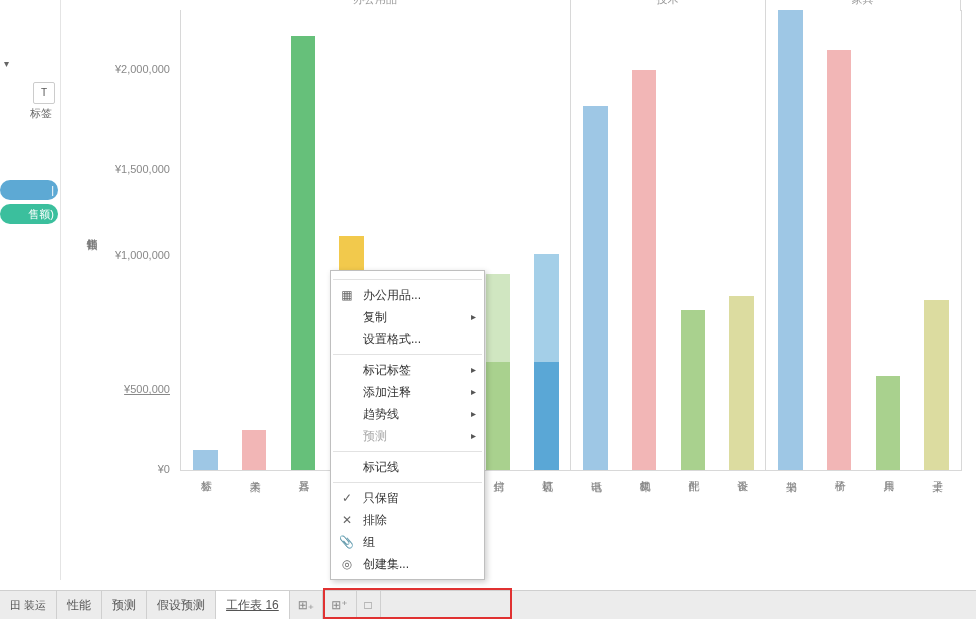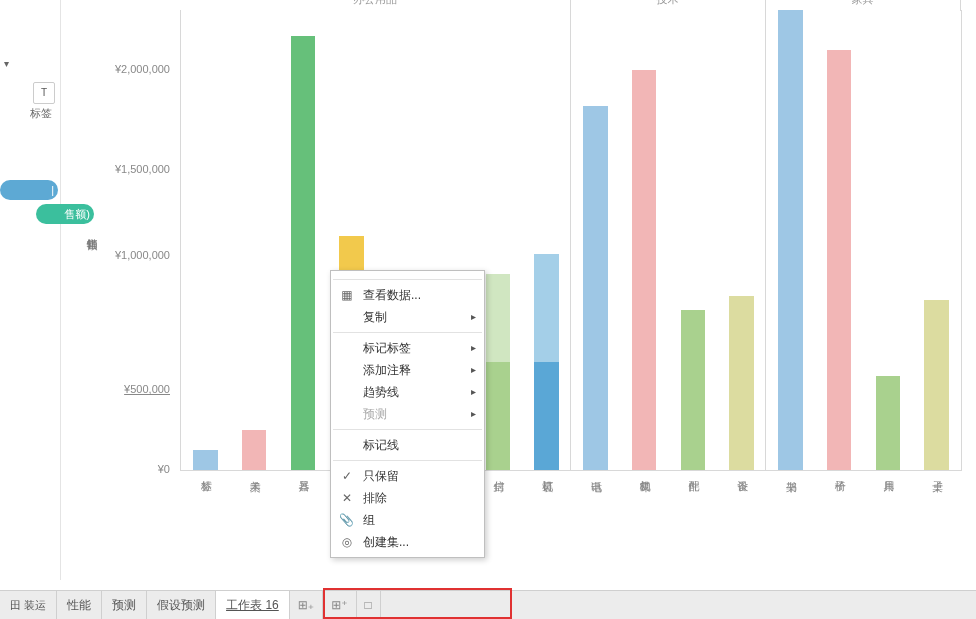--- a/index.html
+++ b/index.html
@@ -48,21 +48,21 @@
     left: 0;
     height: 20px;
     border-radius: 10px;
     color: #fff;
     font-size: 11px;
     line-height: 20px;
     padding-right: 4px;
     text-align: right;
   }
   .pill.blue { top: 180px; width: 54px; background: #5da9d4; }
-  .pill.green { top: 204px; width: 54px; background: #3bbf9d; margin-left: 36px; }
+  .pill.green { top: 204px; width: 54px; background: #3bbf9d; }
 
   
   .chart-area {
     position: absolute;
     left: 80px; top: 0;
     width: 890px; height: 570px;
   }
 
   .y-axis-title {
     position: absolute;
@@ -267,26 +267,27 @@
     <div class="cat-label" style="left: 752.125px;">椅子</div>
     <div class="cat-label" style="left: 800.875px;">用具</div>
     <div class="cat-label" style="left: 849.625px;">桌子</div>
     <div class="group-header" style="left: 685px; width: 195px;">家具</div>
   </div>
 
 <div class="context-menu">
   <div class="sep"></div>
   <div class="item">
     <span class="ic">▦</span>
-    <span>查看数据...</span>
+    <span>办公用品...</span>
   </div>
   <div class="item">
     <span>复制</span>
     <span class="arrow">▸</span>
   </div>
+  <div class="item">设置格式...</div>
   <div class="sep"></div>
   <div class="item">
     <span>标记标签</span>
     <span class="arrow">▸</span>
   </div>
   <div class="item">
     <span>添加注释</span>
     <span class="arrow">▸</span>
   </div>
   <div class="item">

